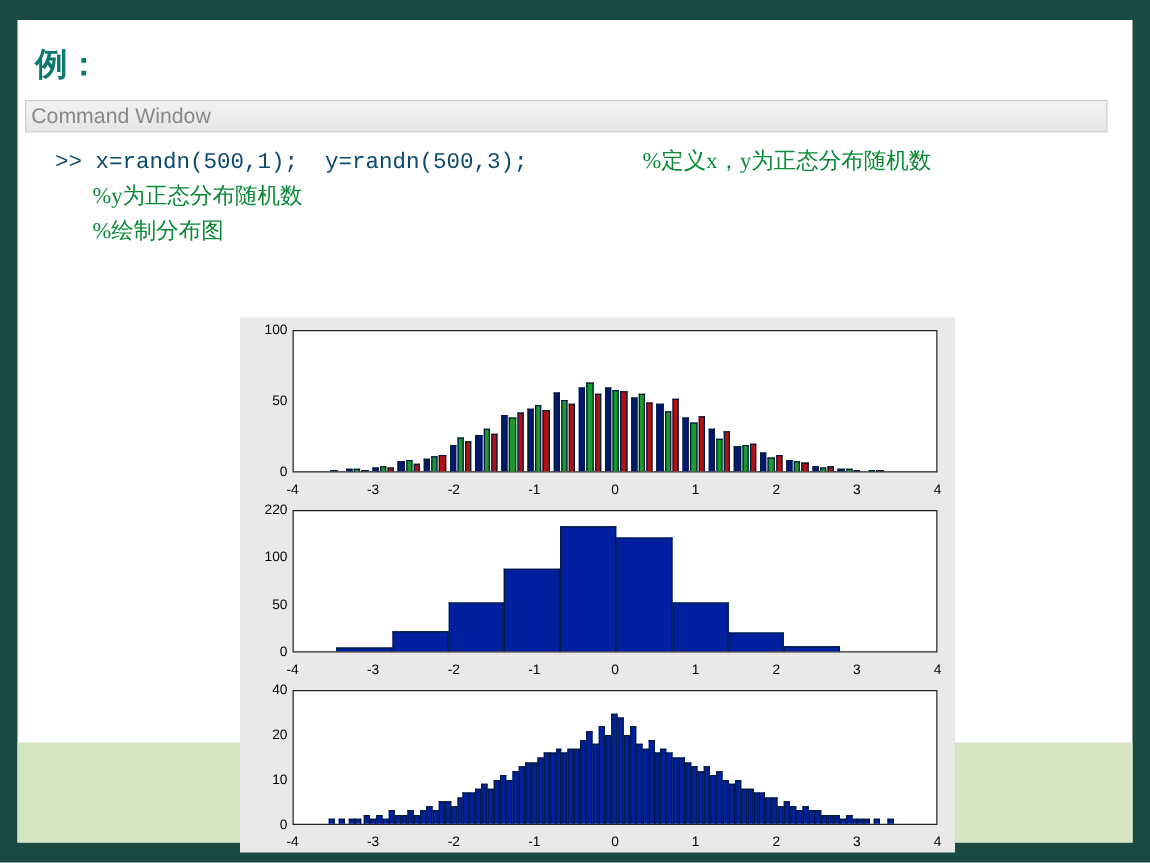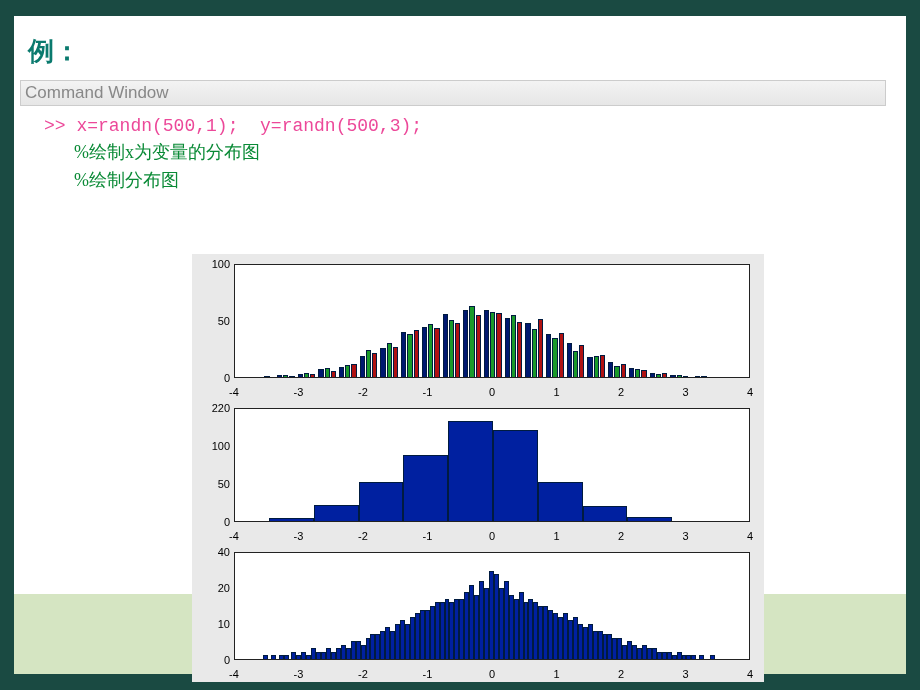--- a/index.html
+++ b/index.html
@@ -58,21 +58,21 @@
     padding: 4px 4px 4px 20px;
     font-size: 18px;
     font-family: "SimSun", serif;
   }
   .cmdline {
     display: flex;
     align-items: baseline;
     margin: 4px 0;
   }
   .code {
-    color: #ec4899;
+    color: #0c4a6e;
     white-space: pre;
     flex: 0 0 440px;
     font-family: "Courier New", SimSun, monospace;
   }
   .cmt {
     color: #0a8a36;
     font-family: "SimSun", serif;
     margin-left: 30px;
   }
 
@@ -141,23 +141,24 @@
 <body>
 
 <div class="slide">
   <div class="title">例：</div>
 
   <div class="cmdwin-title">Command Window</div>
 
   <div class="cmdwin-body">
     <div class="cmdline">
       <span class="code">&gt;&gt; x=randn(500,1);  y=randn(500,3);</span>
+      <span class="cmt">%定义x，y为正态分布随机数</span>
     </div>
     <div class="cmdline">
-      <span class="cmt">%绘制x为变量的分布图</span>
+      <span class="cmt">%y为正态分布随机数</span>
     </div>
     <div class="cmdline">
       <span class="cmt">%绘制分布图</span>
     </div>
   </div>
 
   <div class="chartarea">
     <div class="panel" id="panel0">
       <div class="plot" id="plot0">
           <div class="bars">

